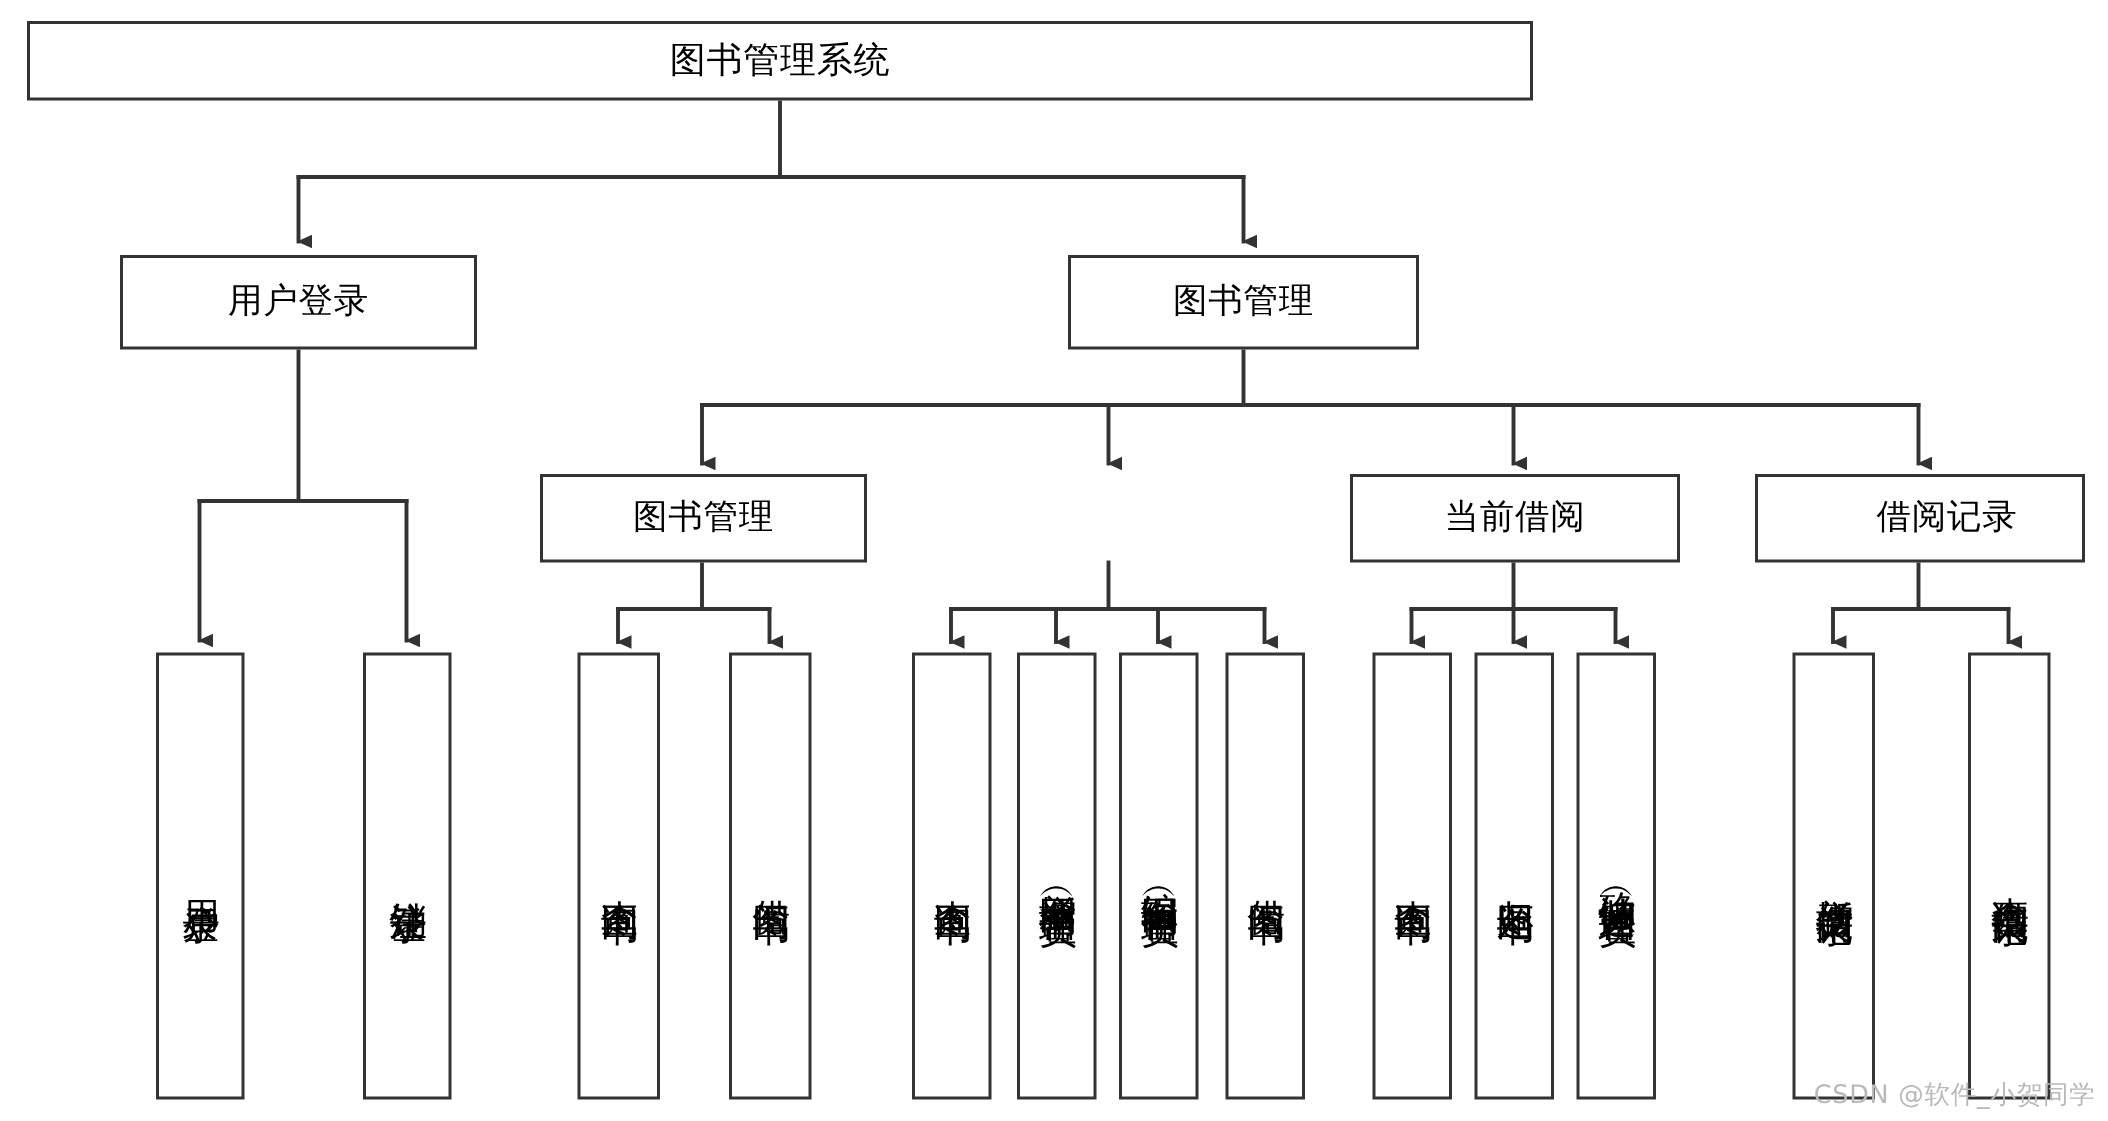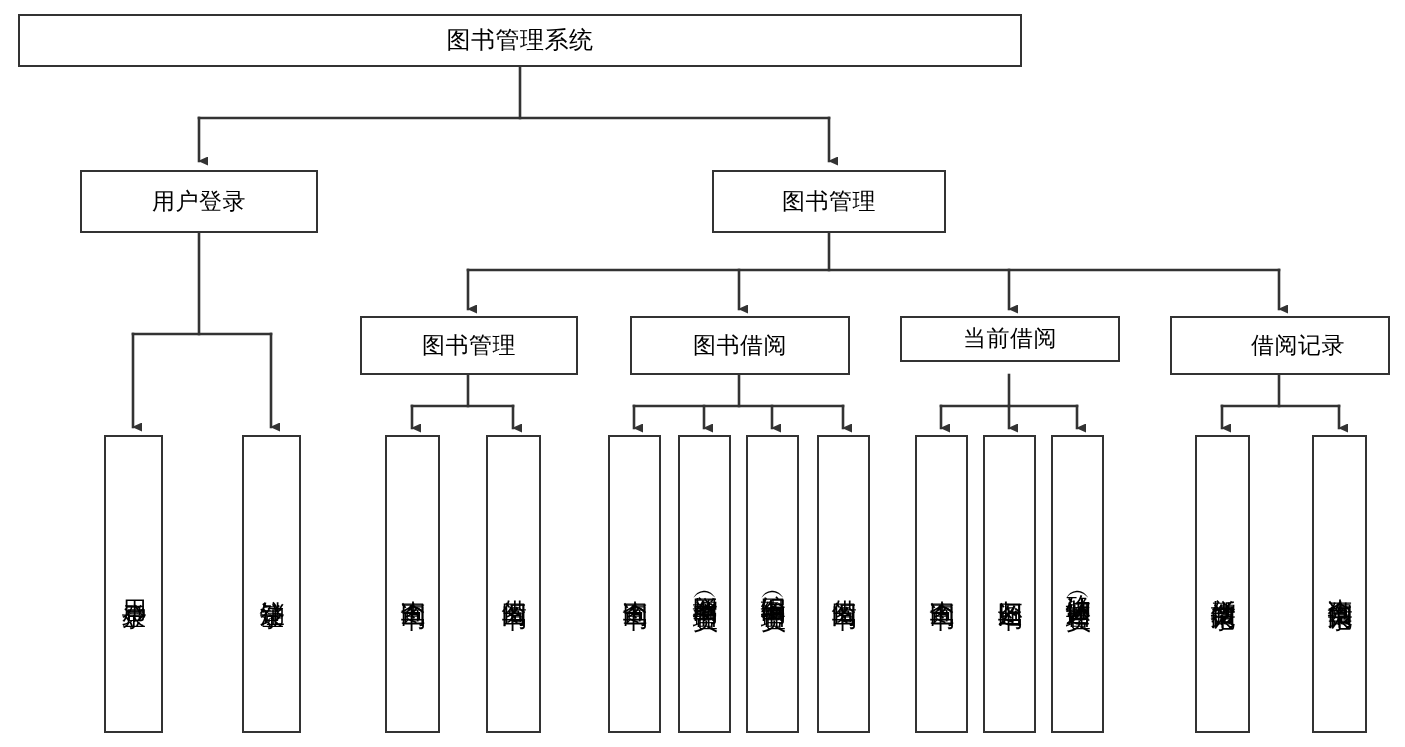--- a/index.html
+++ b/index.html
@@ -137,25 +137,22 @@
   </div>
 
   <div class="node horizontal" style="left:712px; top:170px; width:234px; height:63px;">
     <span class="node-label">图书管理</span>
   </div>
 
   <div class="node horizontal" style="left:360px; top:316px; width:218px; height:59px;">
     <span class="node-label">图书管理</span>
   </div>
 
-  <div class="node horizontal" style="left:630px; top:316px; width:220px; height:59px;">
-    <span class="node-label">图书借阅</span>
-  </div>
-
-  <div class="node horizontal" style="left:900px; top:316px; width:220px; height:46px;">
+
+  <div class="node horizontal" style="left:900px; top:316px; width:220px; height:59px;">
     <span class="node-label">当前借阅</span>
   </div>
 
   <div class="node horizontal" style="left:1170px; top:316px; width:220px; height:59px;padding-left:36px;">
     <span class="node-label">借阅记录</span>
   </div>
 
   <div class="node vertical" style="left:104px; top:435px; width:59px; height:298px;">
     <span class="node-label">用户登录</span>
   </div>
@@ -201,14 +198,15 @@
   </div>
 
   <div class="node vertical" style="left:1195px; top:435px; width:55px; height:298px;">
     <span class="node-label">新增借阅记录</span>
   </div>
 
   <div class="node vertical" style="left:1312px; top:435px; width:55px; height:298px;">
     <span class="node-label">查询借阅记录</span>
   </div>
 
+  <div id="watermark">CSDN @软件_小贺同学</div>
 
 </div>
 
 </body></html>

